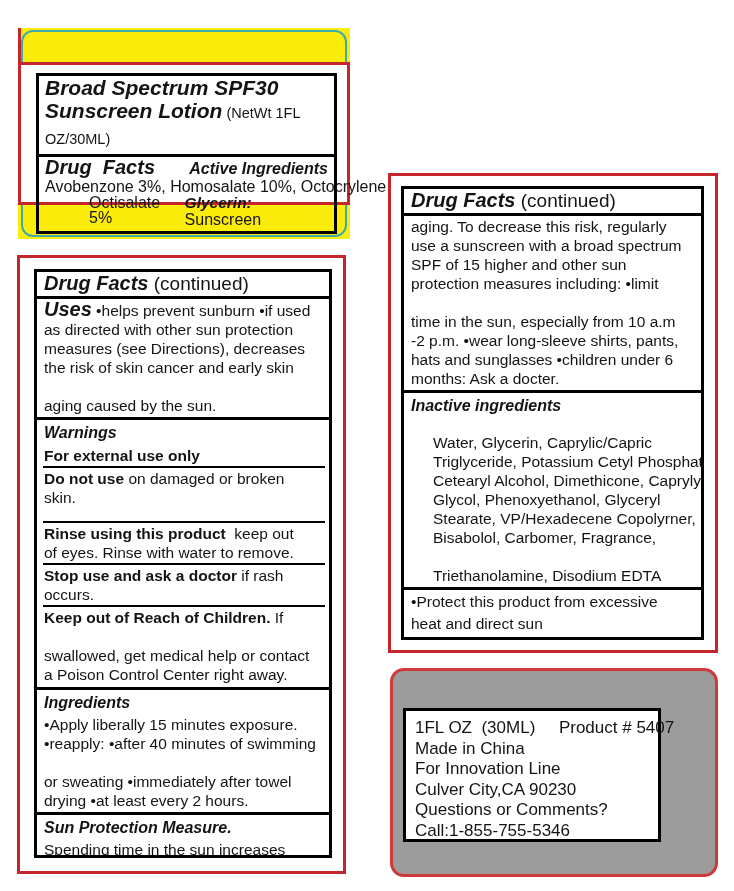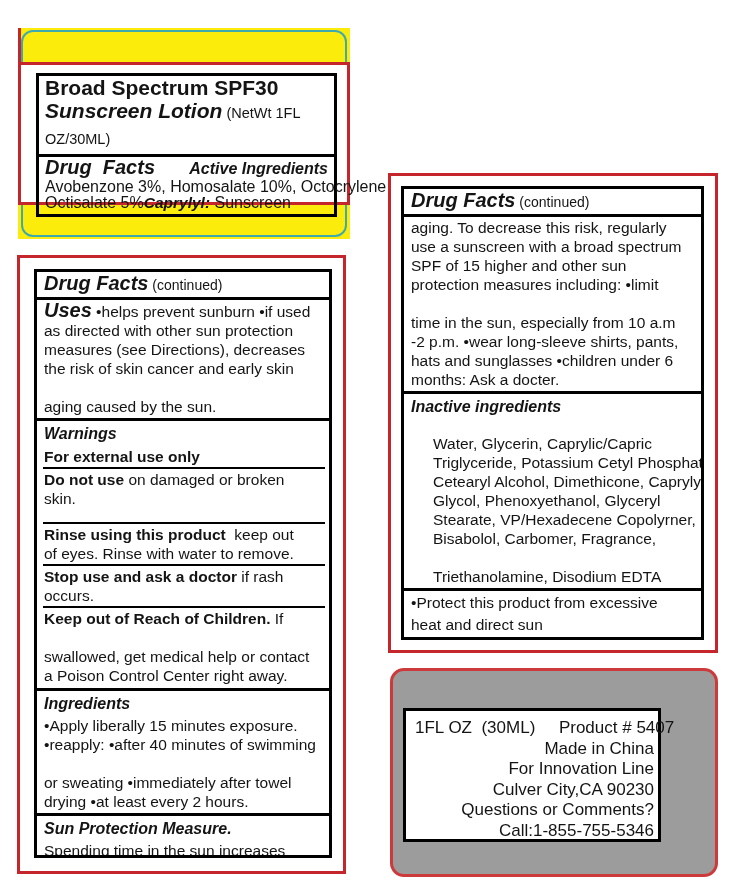--- a/index.html
+++ b/index.html
@@ -12,58 +12,58 @@
 
   
   .front-label { position:absolute; left:18px; top:28px; width:332px; height:211px; background:#FCEC0C; }
   .teal-frame { position:absolute; left:3px; right:3px; top:2px; bottom:2px;
                 border:2px solid #3FAAAD; border-radius:12px; }
   .red-strip { position:absolute; left:0; top:0; width:3px; height:177px; background:#C5262C; }
   .peel-box { position:absolute; left:0; top:34px; width:332px; height:143px;
               background:#ffffff; border:3px solid #C5262C; }
   .df-table { margin:8px 10px 0 15px; border:3px solid #000; }
   .df-title { padding:0 6px 3px 6px; border-bottom:3px solid #000; }
-  .title-l1 { font-size:21px; font-weight:bold; line-height:23px; }
+  .title-l1 { font-size:21px; font-weight:bold; font-style:italic; line-height:23px; }
   .title-l2 { font-size:21px; font-weight:bold; font-style:italic; line-height:23px; }
   .title-suffix { font-size:14.5px; font-weight:normal; font-style:normal; }
   .df-facts { padding:0 6px 3px 6px; }
   .facts-row1 { display:flex; justify-content:space-between; align-items:baseline; line-height:20px; }
   .df-word { font-size:20px; font-weight:bold; font-style:italic; white-space:pre; }
   .ai-word { font-size:16px; font-weight:bold; font-style:italic; }
   .small-line { font-size:16px; line-height:15px; }
-  .facts-row3 { display:flex; justify-content:flex-start; align-items:baseline; line-height:17px; }
+  .facts-row3 { display:flex; justify-content:flex-start; align-items:baseline; line-height:17px;margin-left:44px; }
   .purpose-word { font-size:15.5px; font-weight:bold; font-style:italic; }
   .peel-text { margin:4px 0 0 5px; font-size:17.5px; line-height:20px; }
 
   
   .panel { position:absolute; border:3px solid #C5262C; background:#fff; }
   .left-panel  { left:17px;  top:255px; width:329px; height:619px; }
   .right-panel { left:388px; top:173px; width:330px; height:480px; }
   .blackbox { position:absolute; border:3px solid #000; overflow:hidden;
               font-size:15.5px; line-height:19px; }
   .left-panel  .blackbox { left:14px; top:11px; right:11px; bottom:13px; }
   .right-panel .blackbox { left:10px; top:10px; right:11px; bottom:10px; }
 
   .sec-header { padding:2px 5px 2px 7px; }
   .hdr-title  { font-size:20px; font-weight:bold; font-style:italic; }
-  .hdr-suffix { font-size:14px; }
+  .hdr-suffix { font-size:19px; }
   .sec { border-top:3px solid #000; padding:1px 4px 2px 7px; }
   .inline-h { font-size:20px; font-weight:bold; font-style:italic; }
   .sec-h { font-size:16px; font-weight:bold; font-style:italic; line-height:24px; }
   .bold { font-weight:bold; }
   .wpar { border-top:2px solid #000; margin-left:-1px; padding:1px 0 1px 1px; }
   .wpar.first { border-top:none; }
   .pad-blank { padding-bottom:14px; }
   .gap-top { margin-top:15px;margin-left:22px; }
 
   
   .back-label { position:absolute; left:390px; top:668px; width:328px; height:209px;
                 background:#9C9C9C; border:3px solid #CD3A3C; border-radius:14px; }
   .back-white { position:absolute; left:10px; top:37px; width:258px; height:134px;
-                background:#ffffff; border:3px solid #000;text-align:right; }
+                background:#ffffff; border:3px solid #000; }
   .back-text { padding:7px 4px 0 9px; font-size:17px; line-height:20.5px; white-space:pre; }
 </style>
 </head>
 <body>
 
 <div class="front-label">
   <div class="teal-frame"></div>
   <div class="red-strip"></div>
   <div class="peel-box">
     <div class="df-table">
@@ -72,21 +72,21 @@
         <div class="title-l2"><span>Sunscreen Lotion</span><span class="title-suffix"> (NetWt 1FL OZ/30ML)</span></div>
       </div>
       <div class="df-facts">
         <div class="facts-row1">
           <span class="df-word">Drug  Facts</span>
           <span class="ai-word">Active Ingredients</span>
         </div>
         <div class="small-line t">Avobenzone 3%, Homosalate 10%, Octocrylene 10%,</div>
         <div class="facts-row3">
           <span class="small-line">Octisalate 5%</span>
-          <span><span class="purpose-word">Caprylyl:</span><span class="small-line"> Sunscreen</span></span>
+          <span><span class="purpose-word">Glycerin:</span><span class="small-line"> Sunscreen</span></span>
         </div>
       </div>
     </div>
   </div>
 </div>
 
 <div class="panel left-panel">
   <div class="blackbox">
     <div class="sec-header"><span class="hdr-title">Drug Facts</span><span class="hdr-suffix"> (continued)</span></div>
 

